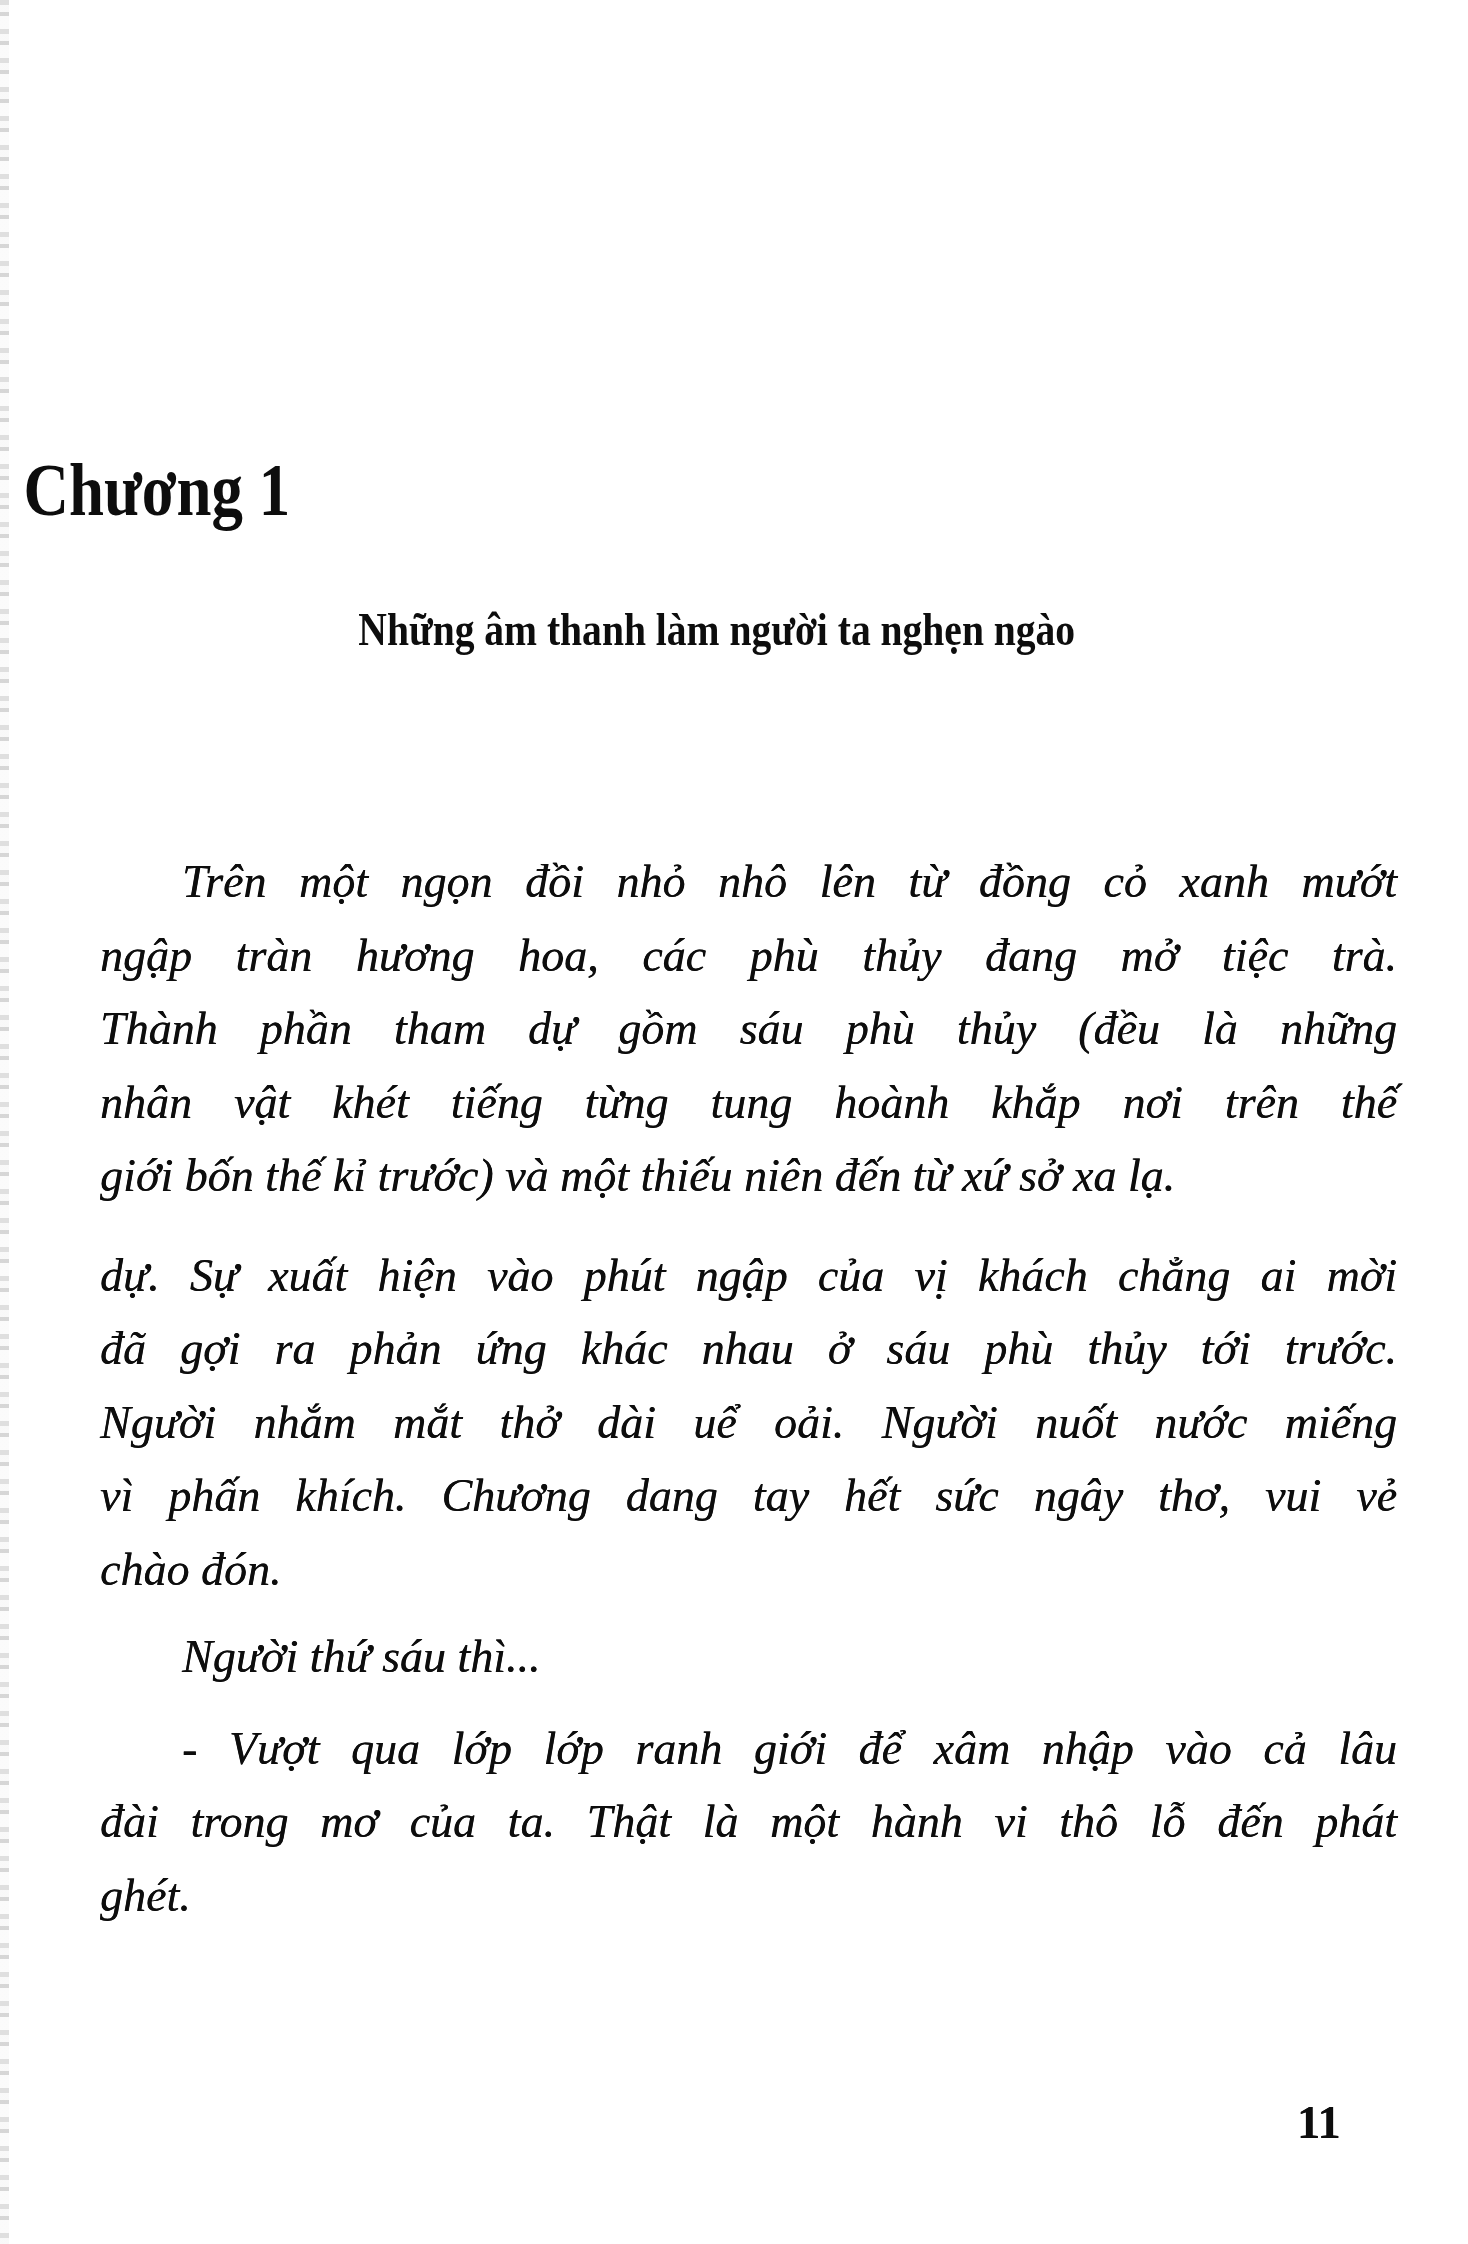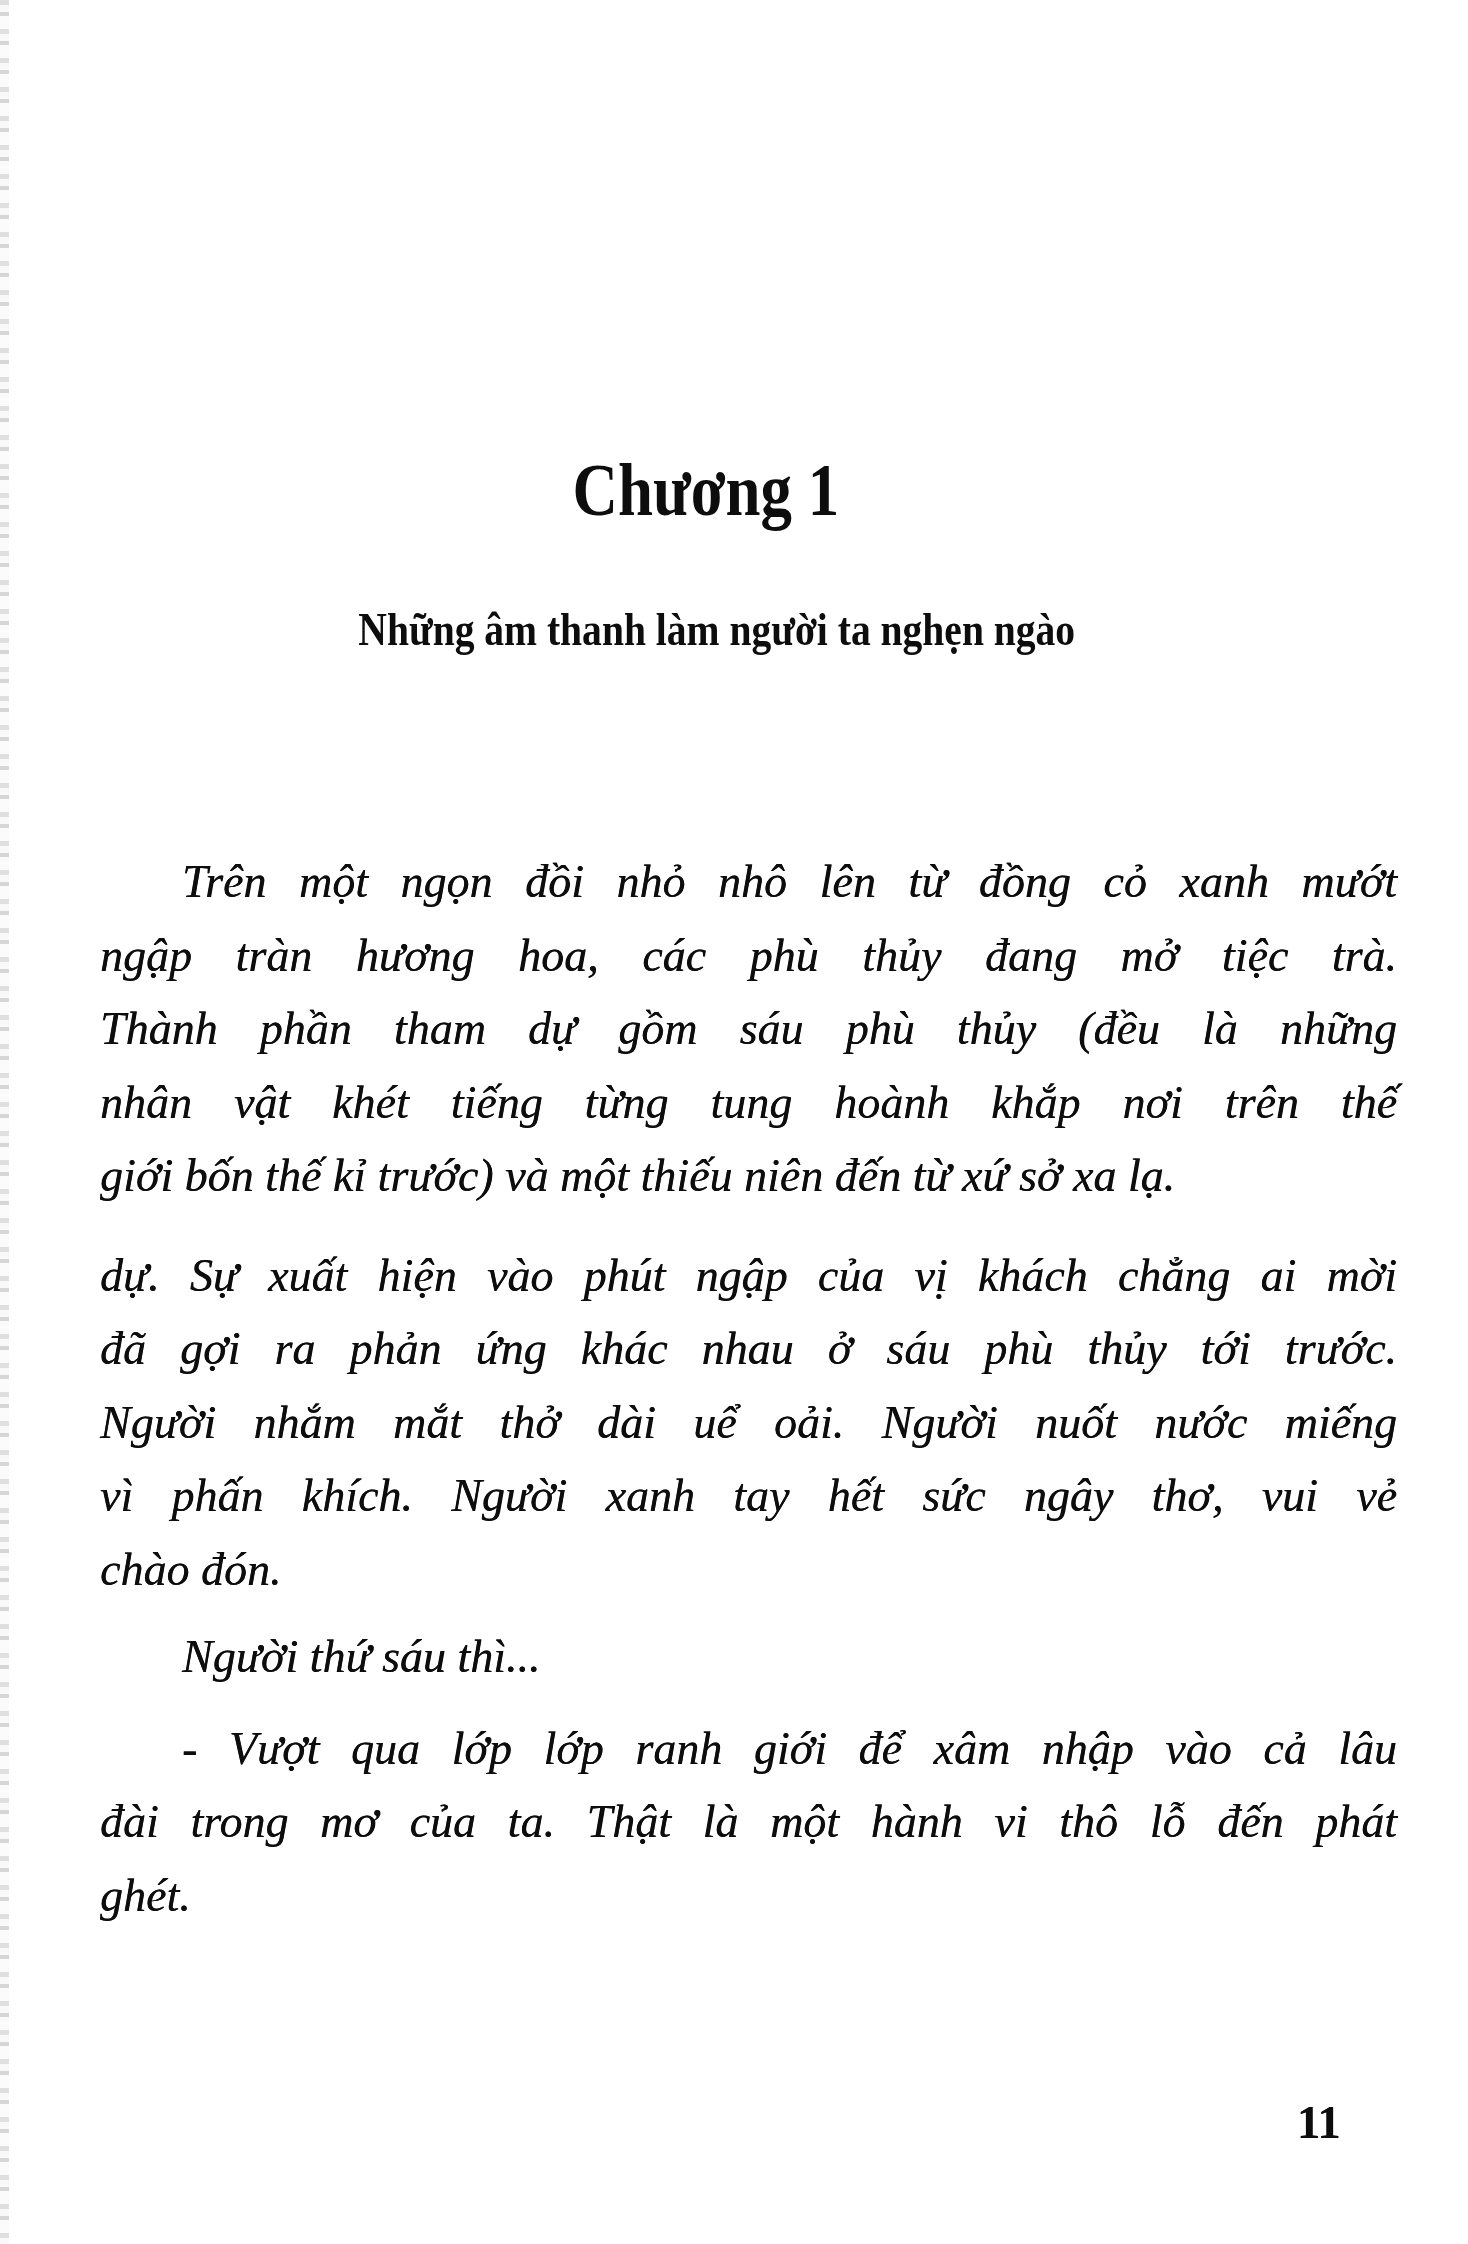--- a/index.html
+++ b/index.html
@@ -15,21 +15,21 @@
   .scan-edge {
     position:absolute; left:0; top:0; bottom:0; width:9px;
     background:repeating-linear-gradient(180deg,
       rgba(95,95,95,0.20) 0px 5px,
       rgba(130,130,130,0.05) 5px 12px,
       rgba(85,85,85,0.24) 12px 16px,
       rgba(150,150,150,0.04) 16px 29px);
   }
   .chapter-label {
     position:absolute; top:452px; left:0; width:1412px;
-    text-align:center; font-weight:bold; font-size:74px; line-height:1.05;
+    text-align:left; font-weight:bold; font-size:74px; line-height:1.05;
     white-space:nowrap;
   }
   .chapter-label > span { display:inline-block; transform:scaleX(0.85); transform-origin:center; }
   .chapter-title {
     position:absolute; top:606px; left:0; width:1434px;
     text-align:center; font-weight:bold; font-size:46px; line-height:1.05;
     white-space:nowrap;
   }
   .chapter-title > span { display:inline-block; transform:scaleX(0.86); transform-origin:center; }
 
@@ -77,21 +77,21 @@
     <div class="ln">ngập tràn hương hoa, các phù thủy đang mở tiệc trà.</div>
     <div class="ln">Thành phần tham dự gồm sáu phù thủy (đều là những</div>
     <div class="ln">nhân vật khét tiếng từng tung hoành khắp nơi trên thế</div>
     <div class="ln last">giới bốn thế kỉ trước) và một thiếu niên đến từ xứ sở xa lạ.</div>
   </div>
 
   <div class="para gap-b">
     <div class="ln">dự. Sự xuất hiện vào phút ngập của vị khách chẳng ai mời</div>
     <div class="ln">đã gợi ra phản ứng khác nhau ở sáu phù thủy tới trước.</div>
     <div class="ln">Người nhắm mắt thở dài uể oải. Người nuốt nước miếng</div>
-    <div class="ln">vì phấn khích. Người xanh tay hết sức ngây thơ, vui vẻ</div>
+    <div class="ln">vì phấn khích. Chương dang tay hết sức ngây thơ, vui vẻ</div>
     <div class="ln last">chào đón.</div>
   </div>
 
   <div class="para gap-c">
     <div class="ln first last">Người thứ sáu thì...</div>
   </div>
 
   <div class="para">
     <div class="ln first">- Vượt qua lớp lớp ranh giới để xâm nhập vào cả lâu</div>
     <div class="ln">đài trong mơ của ta. Thật là một hành vi thô lỗ đến phát</div>

